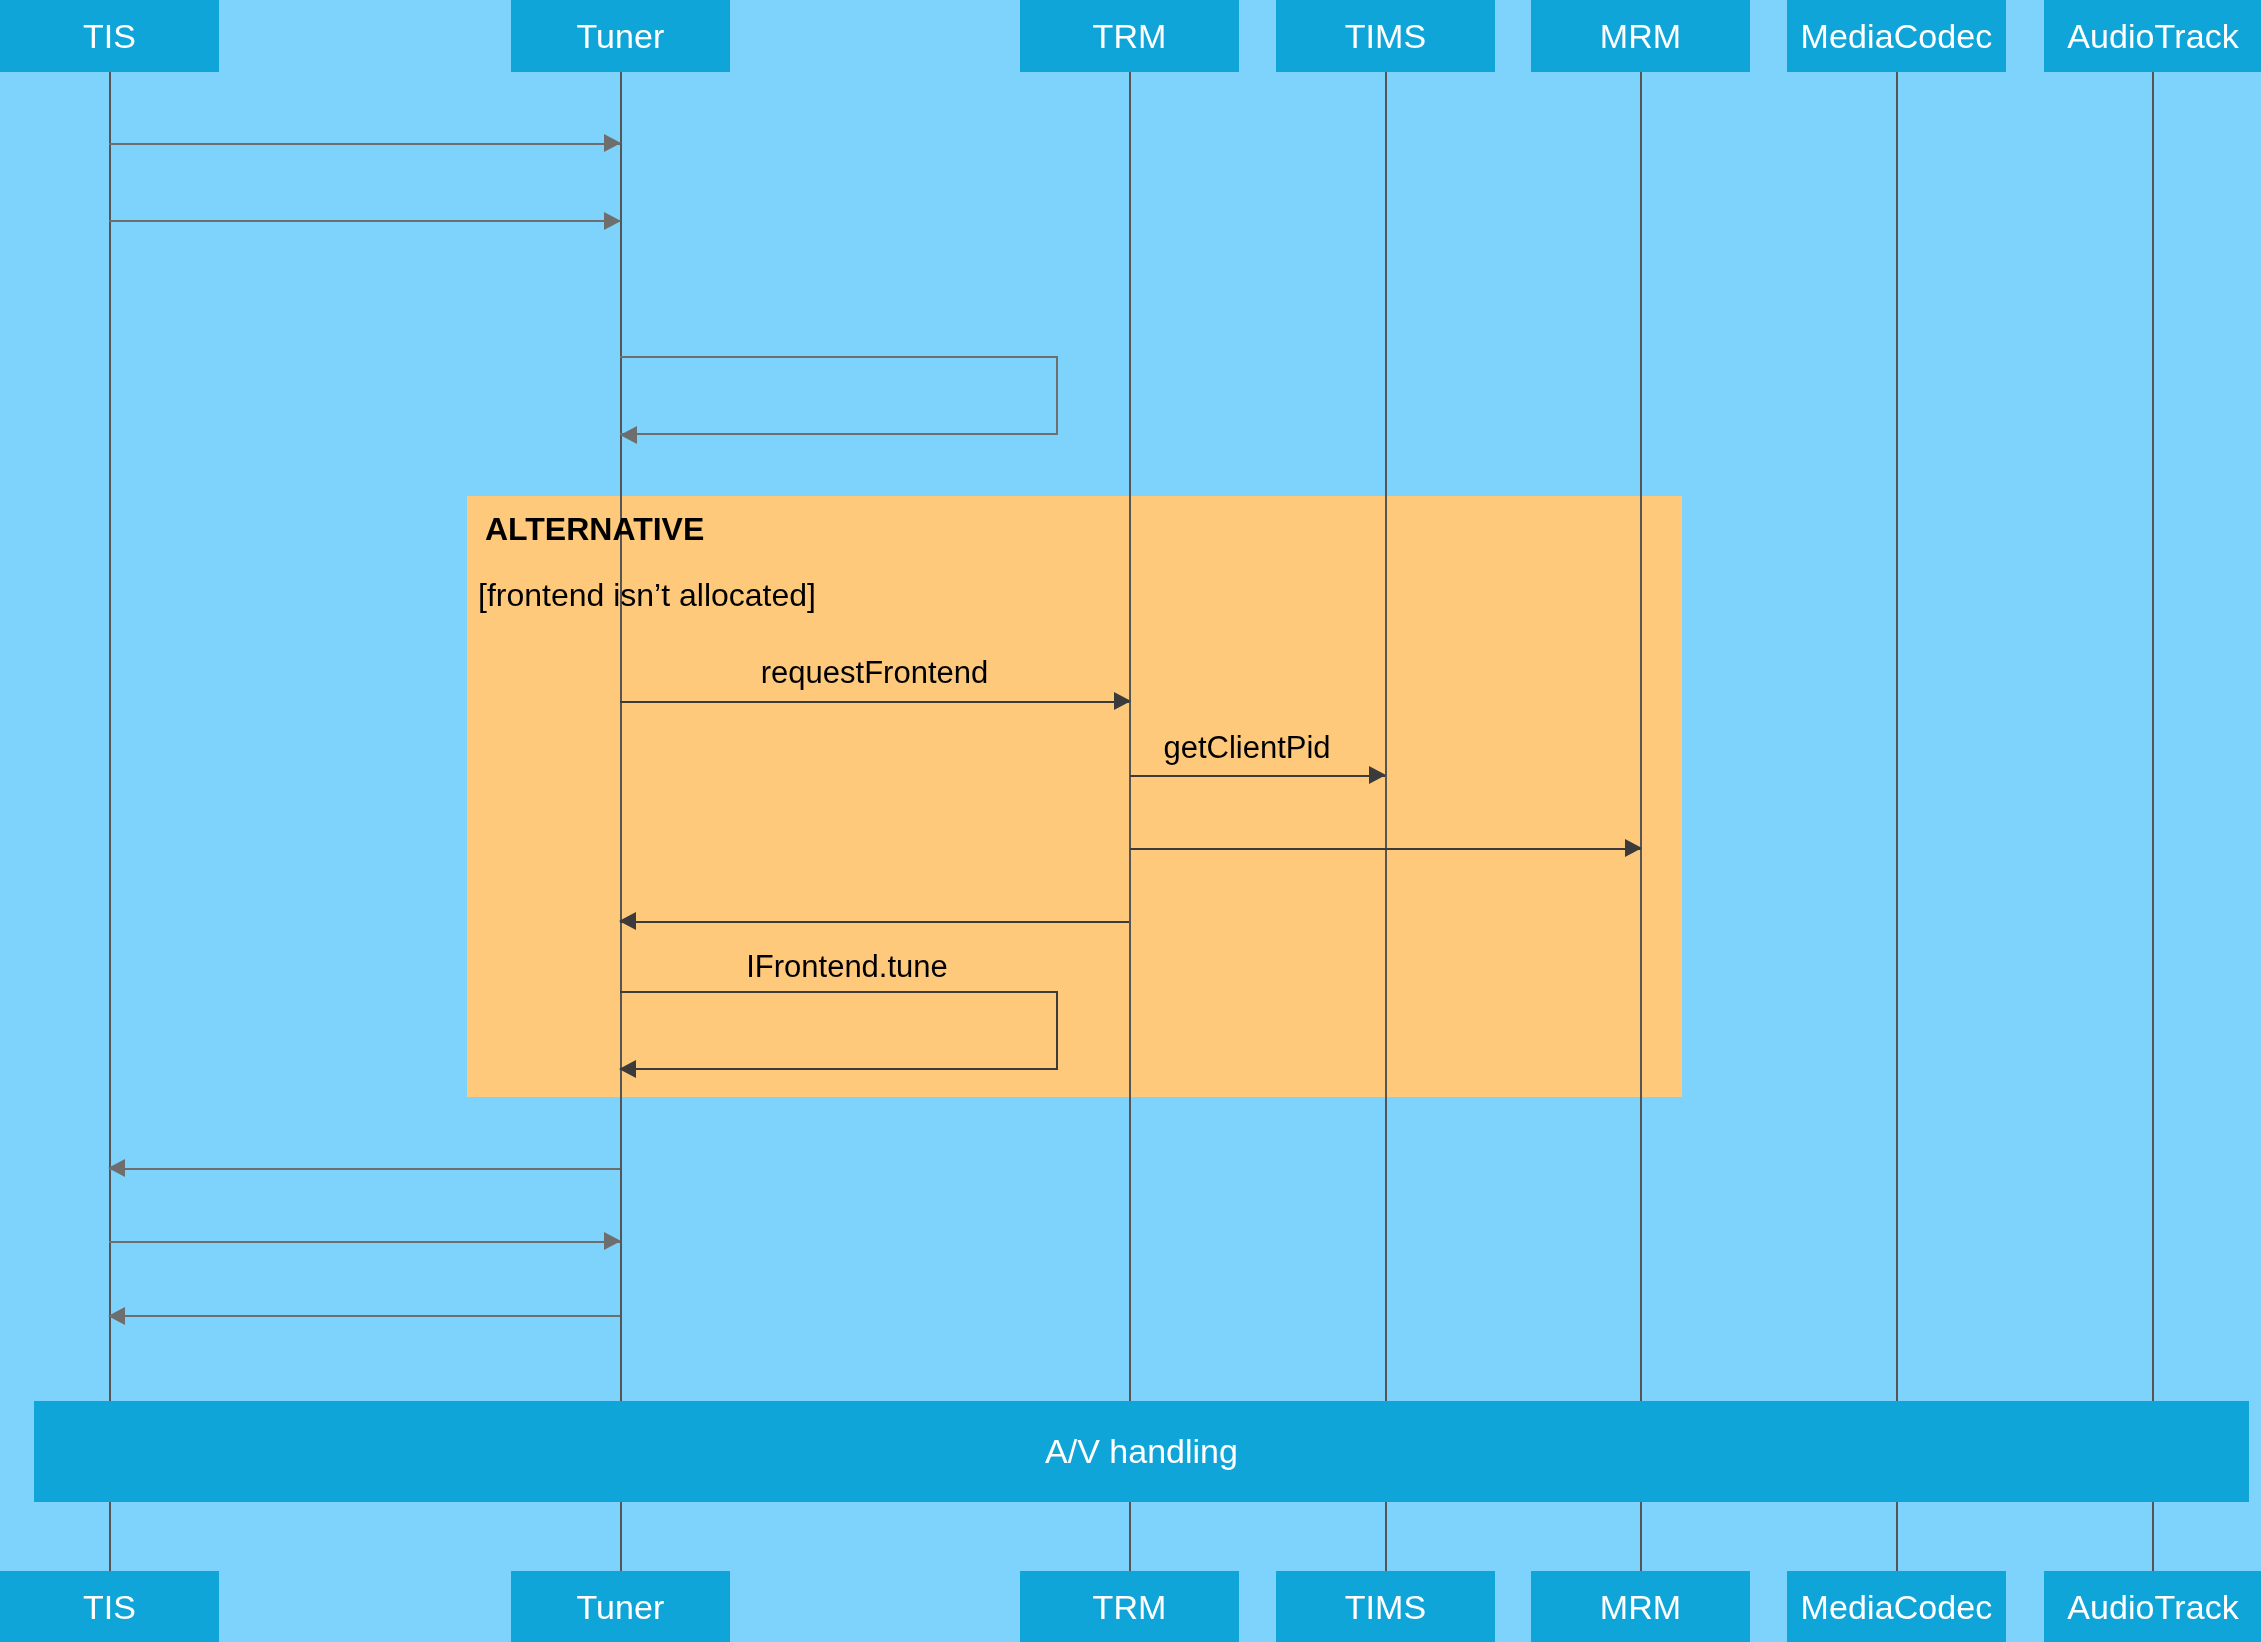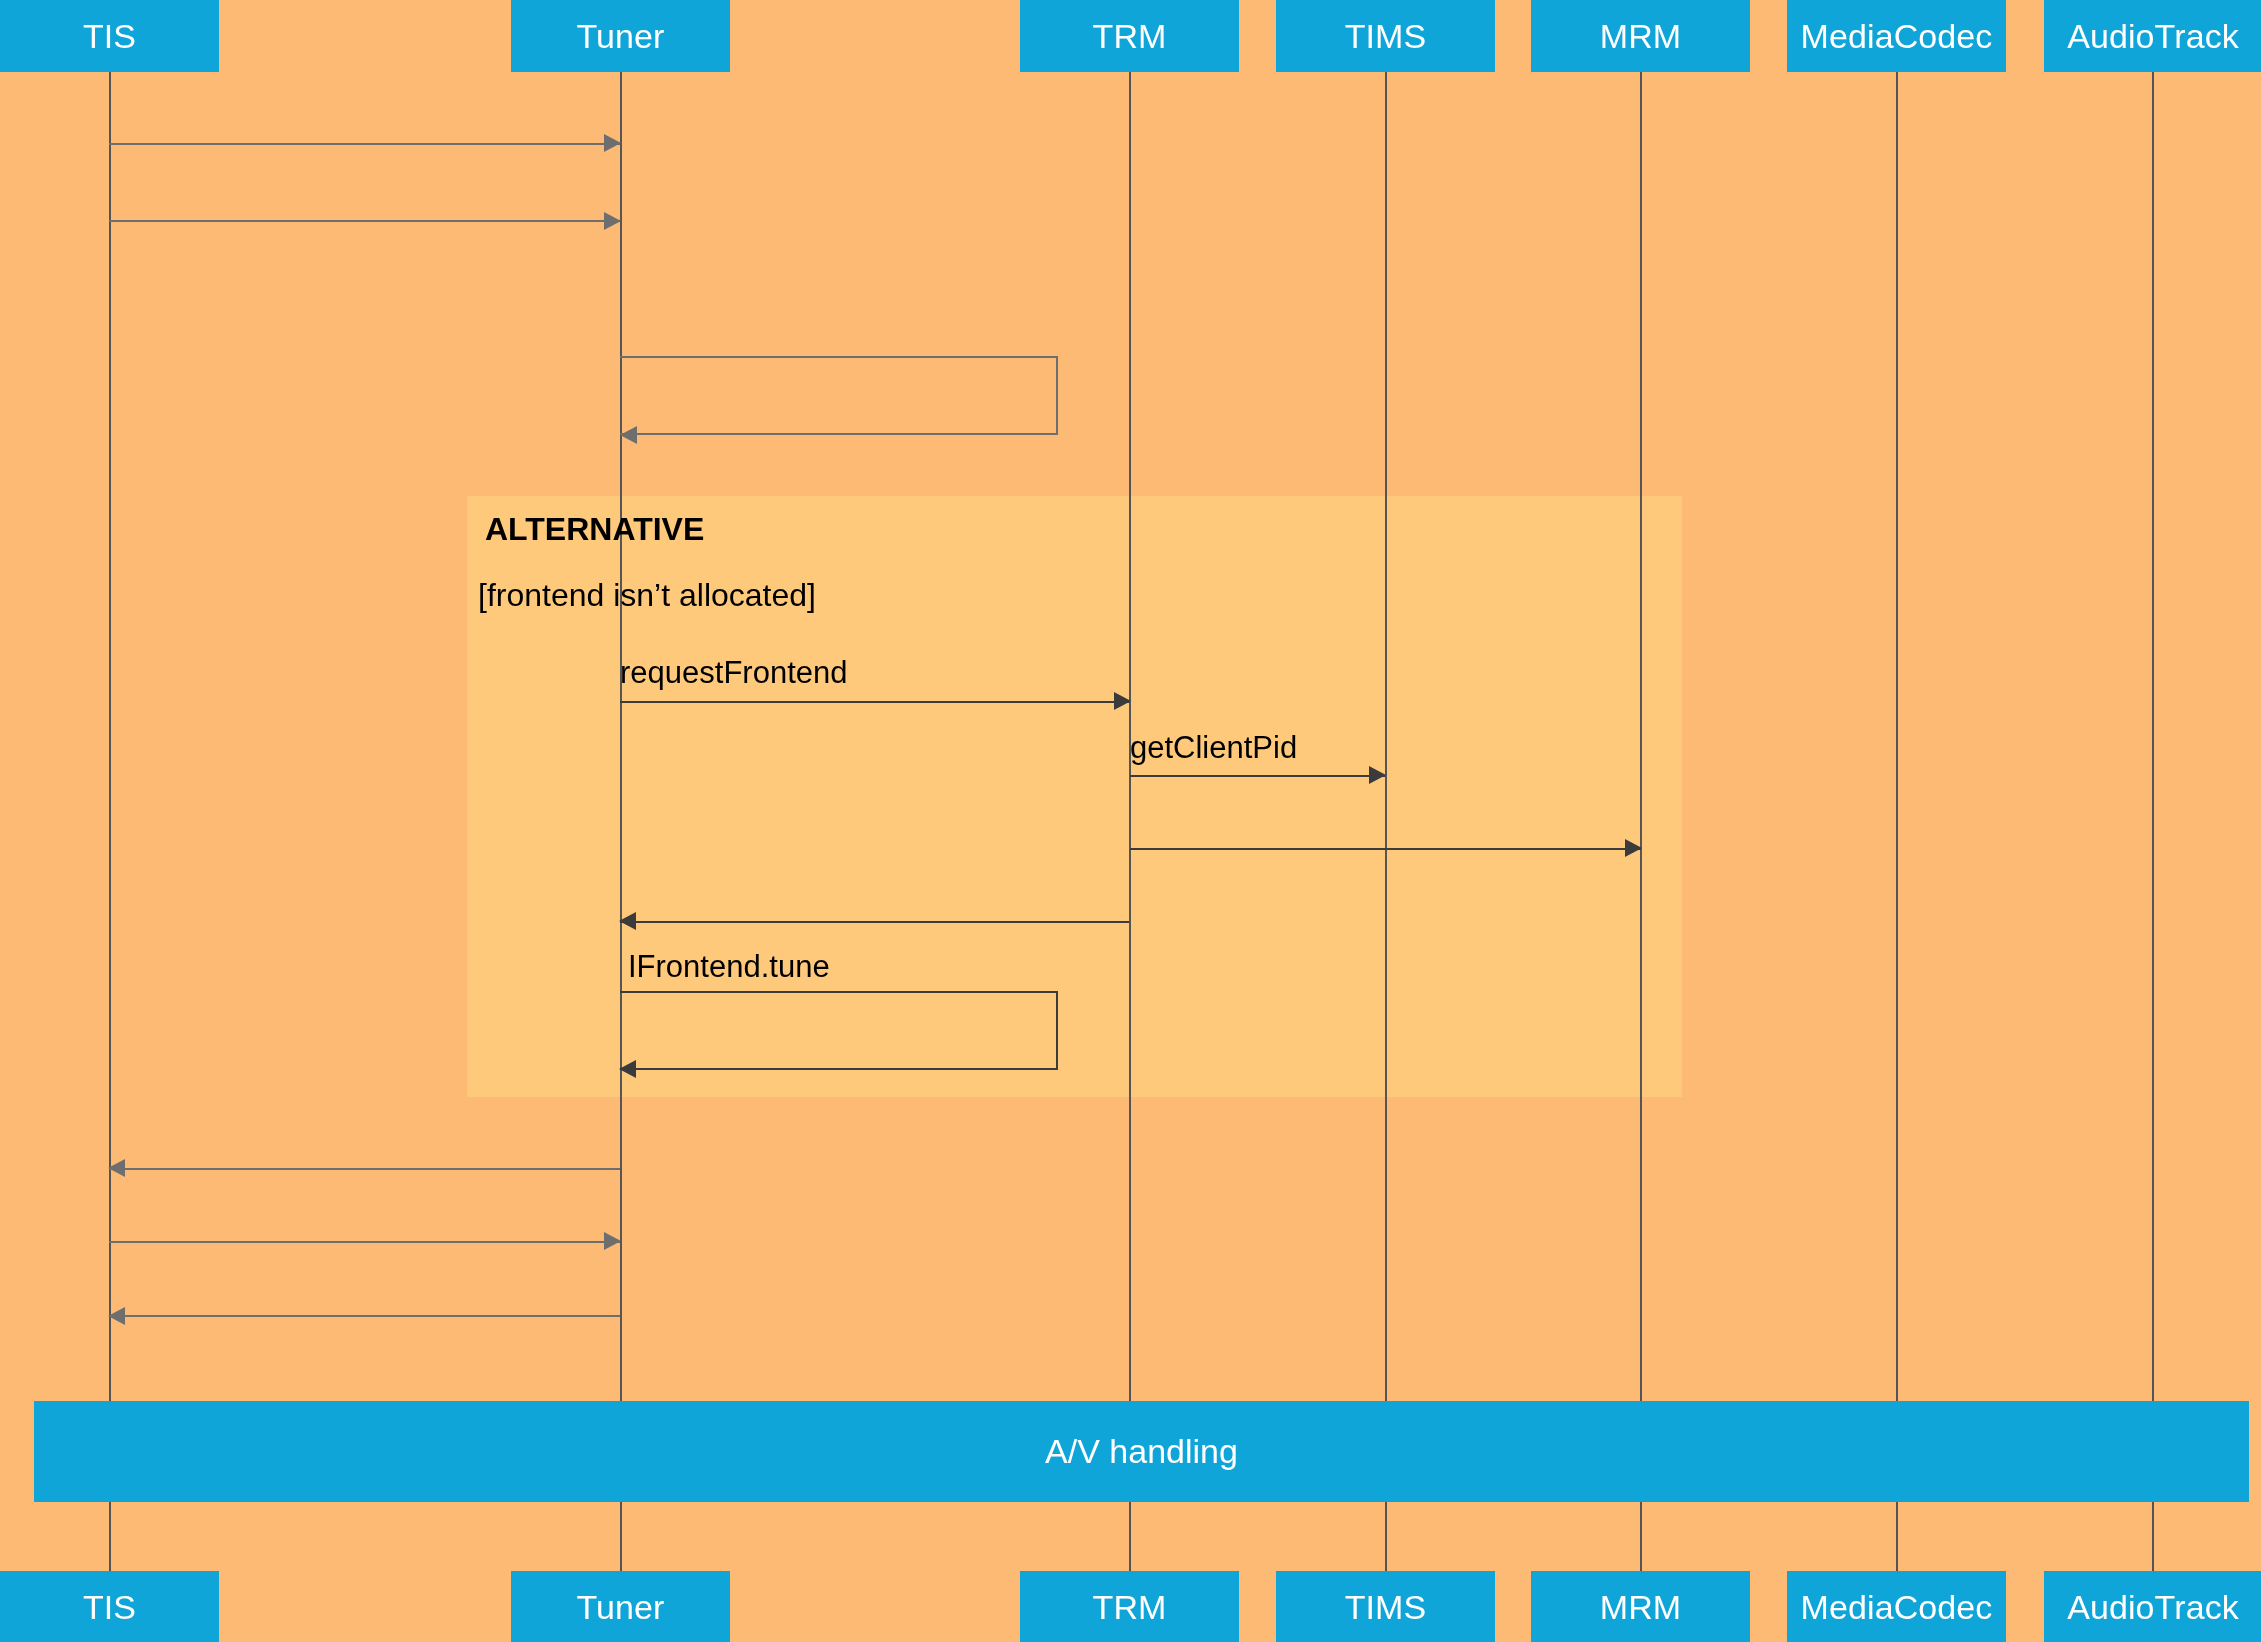--- a/index.html
+++ b/index.html
@@ -4,21 +4,21 @@
 <style>
   html, body {
     margin: 0;
     padding: 0;
     background: #000000;
   }
   #stage {
     position: relative;
     width: 2261px;
     height: 1642px;
-    background: #fdba74;
+    background: #7dd3fc;
     font-family: "Liberation Sans", sans-serif;
     overflow: hidden;
   }
   
   .participant {
     position: absolute;
     background: #10a5d8;
     color: #ffffff;
     display: flex;
     align-items: center;
@@ -80,21 +80,21 @@
     border-left-color: #6e6e6e;
   }
   .arrow-head.left.light {
     border-right-color: #6e6e6e;
   }
   .msg-label {
     position: absolute;
     font-size: 31px;
     color: #000000;
     white-space: nowrap;
-    text-align: left;
+    text-align: center;
   }
   
   .selfcall {
     position: absolute;
     border-top: 2.2px solid #3b3b3b;
     border-right: 2.2px solid #3b3b3b;
     border-bottom: 2.2px solid #3b3b3b;
     box-sizing: border-box;
   }
   .selfcall.light {

